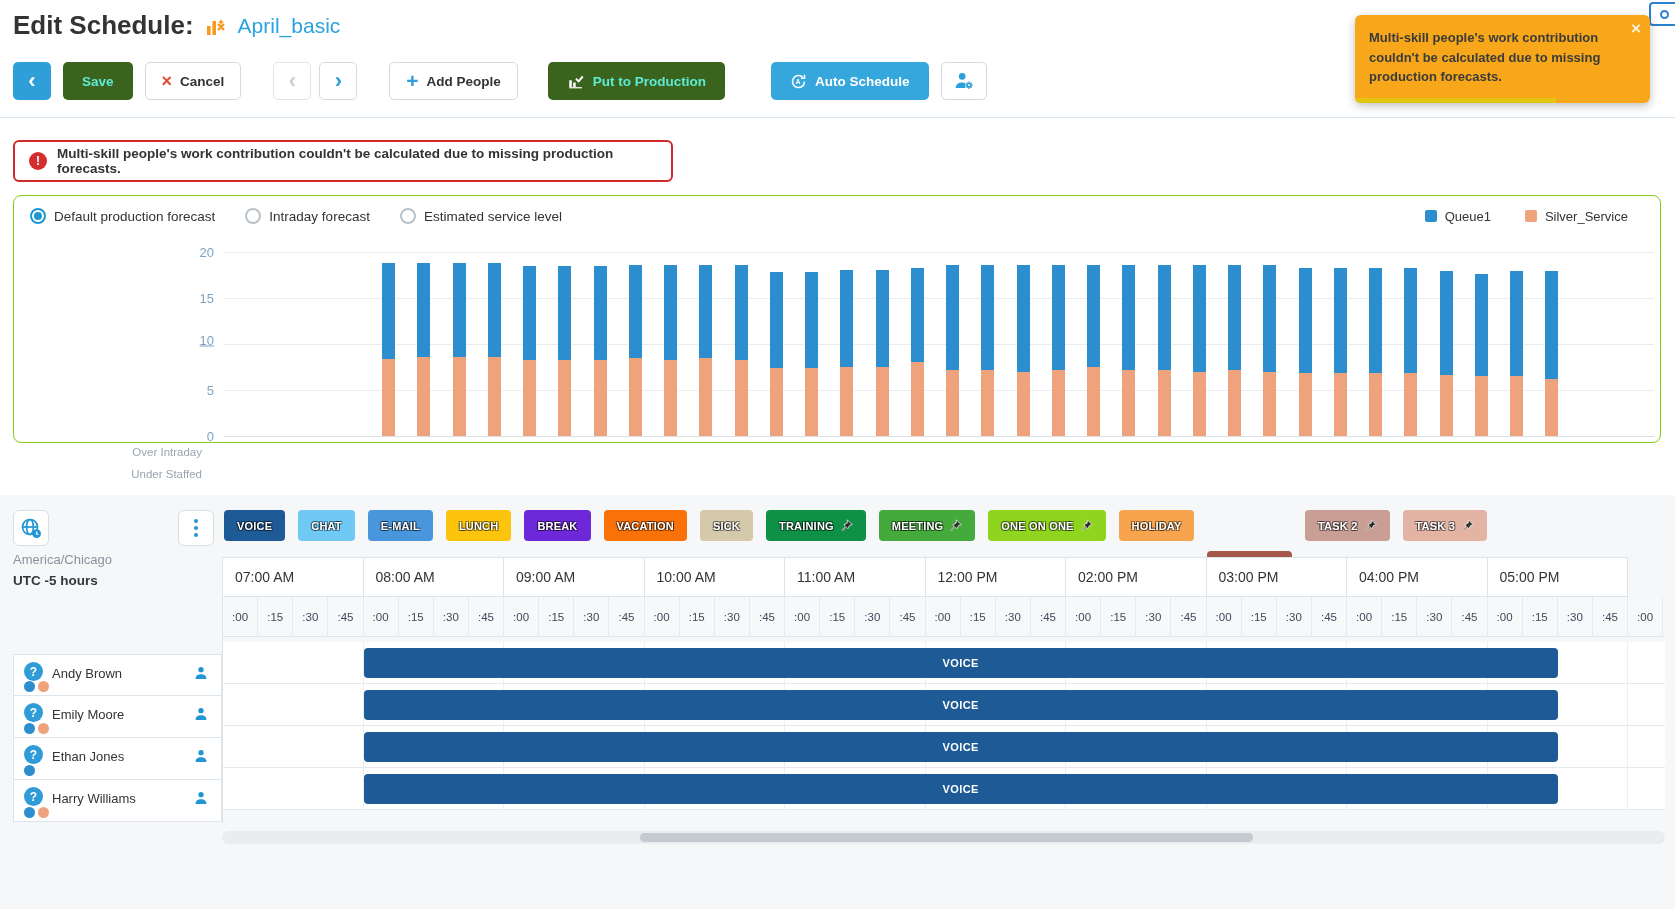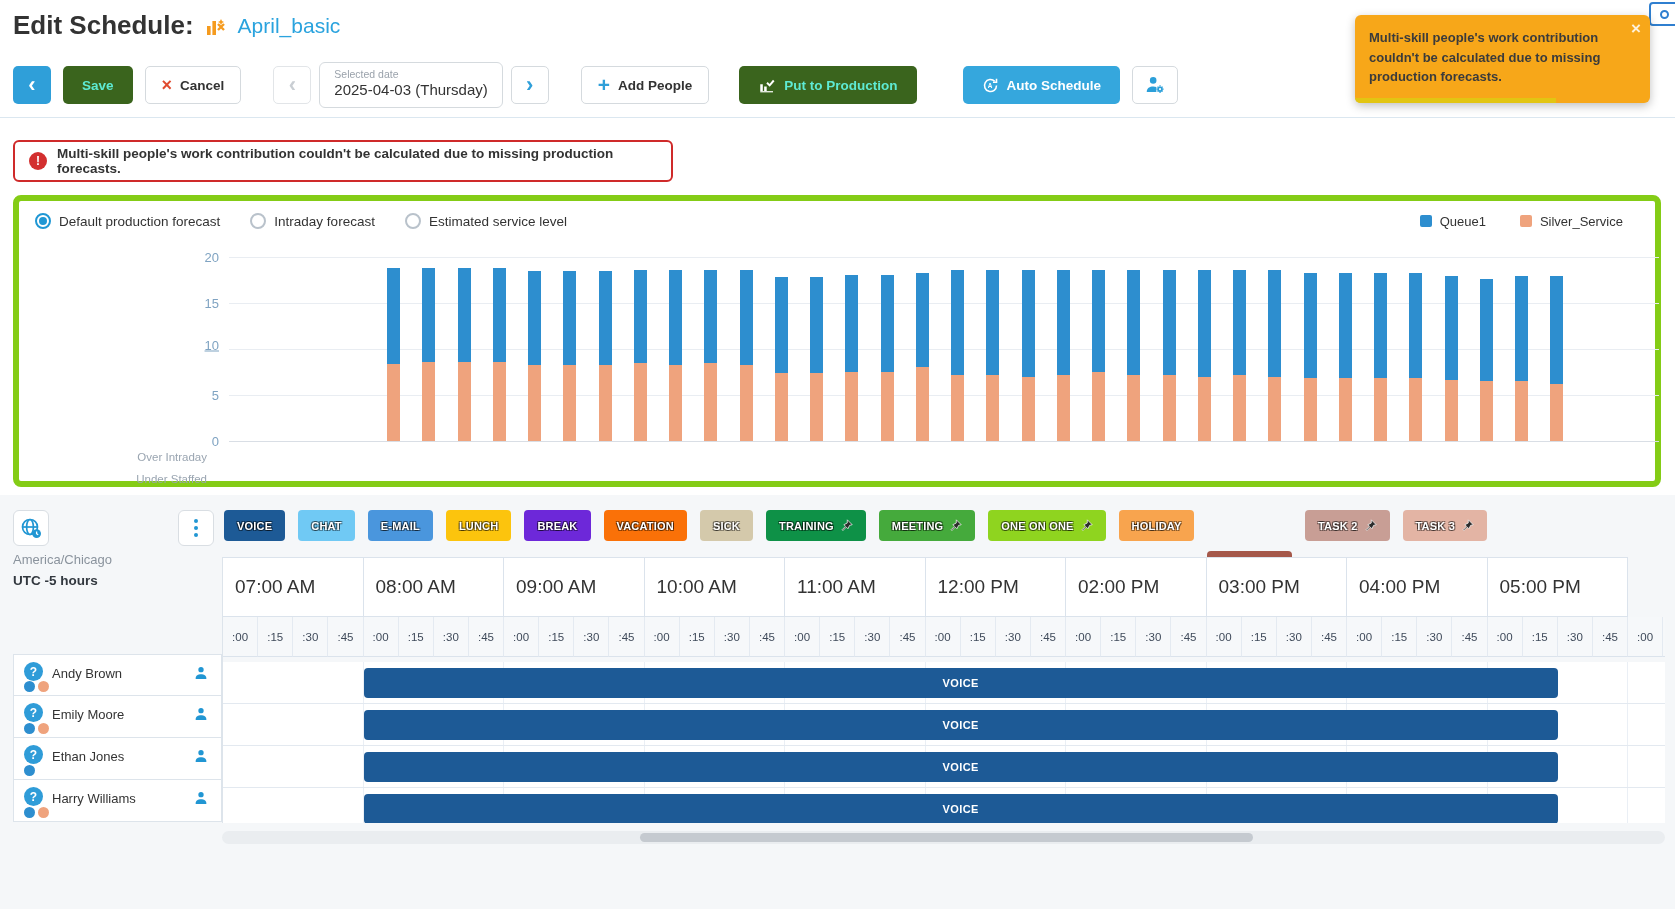--- a/index.html
+++ b/index.html
@@ -43,22 +43,22 @@
   .corner-icon .dot { width:9px; height:9px; border:2px solid #2f7fd0; border-radius:50%; }
 
   
   .error-banner { position:absolute; left:13px; top:140px; width:660px; height:42px; background:#fff;
                   border:2px solid #cf2a2a; border-radius:6px; display:flex; align-items:center; gap:10px; padding:0 14px; }
   .error-banner .eicon { width:18px; height:18px; border-radius:50%; background:#d32f2f; color:#fff;
                          font-size:12px; font-weight:bold; display:flex; align-items:center; justify-content:center; flex:none; }
   .error-banner .etext { font-size:13.5px; font-weight:bold; color:#333; }
 
   
-  .chart-card { position:absolute; left:13px; top:195px; width:1648px; height:292px; background:#fff;
-                border:6px solid #84cc16; border-radius:8px; }
+  .chart-card { position:absolute; left:13px; top:195px; width:1648px; height:248px; background:#fff;
+                border:1px solid #84cc16; border-radius:8px; }
   .radio-row { display:flex; align-items:center; gap:30px; padding:12px 16px 0 16px; }
   .radio-opt { display:flex; align-items:center; gap:8px; cursor:pointer; }
   .radio-circle { width:16px; height:16px; border-radius:50%; border:2px solid #b9c2cb; background:#fff;
                   display:flex; align-items:center; justify-content:center; flex:none; }
   .radio-circle.sel { border-color:#1f97d4; }
   .radio-circle.sel::after { content:""; width:8px; height:8px; border-radius:50%; background:#1f97d4; }
   .radio-opt .rlbl { font-size:13.5px; color:#333; }
   .legend { margin-left:auto; display:flex; align-items:center; gap:34px; padding-right:16px; }
   .legend-item { display:flex; align-items:center; gap:8px; cursor:pointer; }
   .legend-swatch { width:12px; height:12px; border-radius:2px; }
@@ -85,22 +85,22 @@
   .act-btn span { color:#fff; font-size:11px; font-weight:bold; letter-spacing:.2px;
        text-shadow:-1px -1px 0 rgba(0,0,0,.45), 1px -1px 0 rgba(0,0,0,.45), -1px 1px 0 rgba(0,0,0,.45), 1px 1px 0 rgba(0,0,0,.45); }
 
   .tz { position:absolute; left:13px; top:57px; }
   .tz .tzname { font-size:13px; color:#8a939d; }
   .tz .tzoff { font-size:13.5px; font-weight:bold; color:#32383f; margin-top:6px; }
 
   .grid { position:absolute; left:222px; top:62px; width:1443px; height:266px; overflow:hidden;
           border-left:1px solid #dde4eb; }
   .hour-row { display:flex; }
-  .hour-cell { flex:none; width:140.5px; height:60px; background:#fff; border:1px solid #dbe3ec; border-left:none;
-               font-size:19px; color:#333; display:flex; align-items:center; padding-left:12px; }
+  .hour-cell { flex:none; width:140.5px; height:40px; background:#fff; border:1px solid #dbe3ec; border-left:none;
+               font-size:14px; color:#333; display:flex; align-items:center; padding-left:12px; }
   .q-row { display:flex; }
   .q-cell { flex:none; width:35.125px; height:40px; background:#f6f8fa; border-right:1px solid #e4eaf1;
             border-bottom:1px solid #dbe3ec; font-size:11.5px; color:#3f4a5a; display:flex;
             align-items:center; justify-content:center; }
   .rows-wrap { margin-top:5px; }
   .p-row { position:relative; display:flex; height:42px; background:#fff; border-bottom:1px solid #e3e9f0; }
   .p-row .hcell { flex:none; width:140.5px; height:100%; border-right:1px solid #eaeff5; }
   .shift-bar { position:absolute; top:6px; height:30px; background:#1d5a96; border-radius:4px;
                display:flex; align-items:center; justify-content:center; cursor:pointer; }
   .shift-bar span { color:#fff; font-size:11px; font-weight:bold; letter-spacing:.4px; }
@@ -145,24 +145,20 @@
     </div>
     <div class="btn btn-green" style="margin-left:12px;">
       <span>Save</span>
     </div>
     <div class="btn btn-white" style="margin-left:12px;">
       <span class="cancel-x">×</span>
       <span>Cancel</span>
     </div>
     <div class="btn btn-white btn-icon-sq" style="margin-left:32px; border-color:#e2e5e8;">
       <span class="chev gray">‹</span>
-    </div>
-    <div class="date-field" style="margin-left:8px;">
-      <div class="lbl">Selected date</div>
-      <div class="val">2025-04-03 (Thursday)</div>
     </div>
     <div class="btn btn-white btn-icon-sq" style="margin-left:8px;">
       <span class="chev blue">›</span>
     </div>
     <div class="btn btn-white" style="margin-left:32px;">
       <span class="plus">+</span>
       <span>Add People</span>
     </div>
     <div class="btn btn-green" style="margin-left:30px;">
       <span style="display:flex;">

